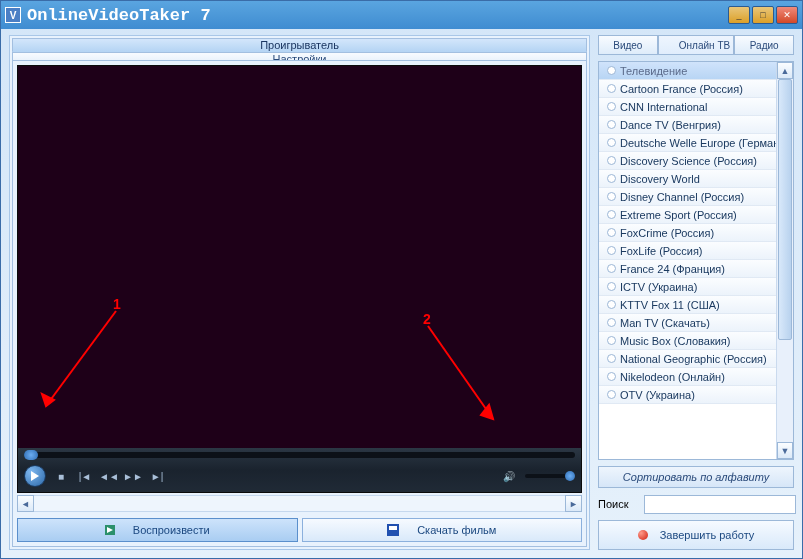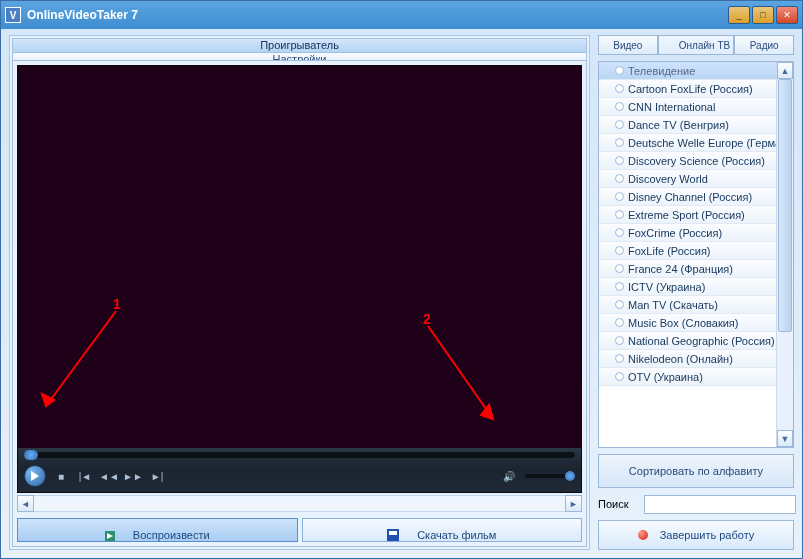--- a/index.html
+++ b/index.html
@@ -1,20 +1,20 @@
 <!DOCTYPE html>
 <html><head>
 <meta charset="utf-8">
 <style>
 * { box-sizing: border-box; margin: 0; padding: 0; font-family: Tahoma, Arial, sans-serif; font-size: 11px; }
 body { background: #fff; overflow: hidden; }
 .window { width: 803px; height: 559px; background: linear-gradient(to bottom, #5a9cd8 0%, #d4e6f8 3%, #e6f1fb 100%); display: flex; flex-direction: column; border: 1px solid #3a6ca8; }
 .titlebar { height: 28px; background: linear-gradient(to bottom, #5aa5e0 0%, #3f8cd1 100%); display: flex; align-items: center; padding: 0 4px; color: #fff; }
 .titlebar-icon { width: 16px; height: 16px; background: #4b7fc5; border: 1px solid #fff; display: flex; align-items: center; justify-content: center; color: #fff; font-weight: bold; font-size: 10px; margin-right: 6px; }
-.titlebar-title { font-weight: bold; font-size: 12px; flex: 0 0 auto; }
+.titlebar-title { font-weight: bold; font-size: 17px; flex: 0 0 auto; font-family: Liberation Mono, monospace; }
 .titlebar-controls { display: flex; gap: 2px; margin-left: auto; }
 .winbtn { width: 22px; height: 18px; border: 1px solid #2b5a91; background: linear-gradient(to bottom, #e8c67a, #dca028); border-radius: 2px; display: flex; align-items: center; justify-content: center; font-size: 9px; color: #333; }
 .winbtn.close { background: linear-gradient(to bottom, #f08a7a, #d24828); color: #fff; }
 .client { flex: 1; display: flex; padding: 6px 8px 8px 8px; gap: 8px; }
 .left { flex: 1; display: flex; flex-direction: column; border: 1px solid #a9c7e8; background: #e8f2fd; padding: 2px; min-width: 0; }
 .tabstrip { display: flex; height: 22px; flex-direction: column; }
 .tab { flex: 1; display: flex; align-items: center; justify-content: center; border: 1px solid #a3bfe0; background: linear-gradient(to bottom, #f8fbff, #e1edfa); border-bottom: none; color: #2a4a7a; cursor: default; }
 .tab.active { background: linear-gradient(to bottom, #d3e6fb, #b6d5f4); border-bottom: 1px solid #b6d5f4; font-weight: normal; color: #1a3560; }
 .video-wrap { flex: 1; border: 1px solid #a3bfe0; background: #e8f2fd; padding: 4px; display: flex; flex-direction: column; min-height: 0; }
 .video { flex: 1; background: #1e0018; border: 1px solid #0a0a0a; position: relative; display: flex; flex-direction: column; }
@@ -27,36 +27,36 @@
 .ctl-row { display: flex; align-items: center; gap: 6px; flex: 1; }
 .ctl { width: 18px; height: 18px; display: flex; align-items: center; justify-content: center; color: #a9bfd8; font-size: 10px; }
 .play-ctl { width: 22px; height: 22px; border-radius: 50%; background: radial-gradient(circle at 30% 30%, #7fb8f0, #2c68a8); border: 1px solid #1a3a60; display: flex; align-items: center; justify-content: center; }
 .vol { margin-left: auto; display: flex; align-items: center; gap: 6px; }
 .vol-bar { width: 50px; height: 4px; background: #0c1118; border-radius: 2px; position: relative; }
 .vol-thumb { position: absolute; right: 0; top: -3px; width: 10px; height: 10px; background: radial-gradient(circle, #6badf2, #2e6bb2); border-radius: 50%; }
 .hscroll { height: 17px; display: flex; margin-top: 2px; }
 .hscroll-btn { width: 17px; height: 17px; border: 1px solid #9cb8d8; background: linear-gradient(to bottom, #fbfdff, #dbe9f8); display: flex; align-items: center; justify-content: center; color: #4a6a9a; font-size: 9px; }
 .hscroll-track { flex: 1; background: #eef5fd; border-top: 1px solid #c5d8ee; border-bottom: 1px solid #c5d8ee; }
 .btnrow { display: flex; gap: 4px; margin-top: 6px; height: 24px; }
-.bigbtn { flex: 1; border: 1px solid #8bb0dd; background: linear-gradient(to bottom, #f6faff, #d9e9fa); display: flex; align-items: flex-end; justify-content: center; gap: 18px; color: #1b4880; }
+.bigbtn { flex: 1; border: 1px solid #8bb0dd; background: linear-gradient(to bottom, #f6faff, #d9e9fa); display: flex; align-items: center; justify-content: center; gap: 18px; color: #1b4880; }
 .bigbtn.selected { background: linear-gradient(to bottom, #cde3fb, #a9cdf2); border-color: #5a8fcc; }
 .right { width: 196px; display: flex; flex-direction: column; gap: 6px; }
 .rtabs { display: flex; height: 20px; border-bottom: 1px solid #9cb8d8; }
 .rtab { flex: 1; display: flex; align-items: center; justify-content: center; border: 1px solid #9cb8d8; background: linear-gradient(to bottom, #f8fbff, #deecfa); color: #2a4a7a; border-bottom: none; font-size: 10px; }
 .rtab.active { background: linear-gradient(to bottom, #eef5fe, #e0edfc); padding-left: 17px; }
 .listbox { flex: 1; border: 1px solid #9cb8d8; background: #fff; display: flex; min-height: 0; }
 .list { flex: 1; overflow: hidden; }
-.item { height: 18px; display: flex; align-items: center; padding-left: 16px; border-bottom: 1px solid #e0e9f4; background: linear-gradient(to bottom, #fbfdff, #ecf3fb); color: #1b3a60; gap: 4px; white-space: nowrap; overflow: hidden; }
+.item { height: 18px; display: flex; align-items: center; padding-left: 8px; border-bottom: 1px solid #e0e9f4; background: linear-gradient(to bottom, #fbfdff, #ecf3fb); color: #1b3a60; gap: 4px; white-space: nowrap; overflow: hidden; }
 .item.sel { background: linear-gradient(to bottom, #d0e3fb, #b8d5f4); color: #5a6a8a; }
 .radio-dot { width: 9px; height: 9px; border: 1px solid #9bb6d6; border-radius: 50%; background: #fff; flex-shrink: 0; }
 .vscroll { width: 17px; background: #e8f0fb; border-left: 1px solid #cadaee; display: flex; flex-direction: column; }
 .vscroll-btn { height: 17px; border: 1px solid #9cb8d8; background: linear-gradient(to bottom, #fbfdff, #dbe9f8); display: flex; align-items: center; justify-content: center; color: #4a6a9a; font-size: 9px; }
 .vscroll-track { flex: 1; position: relative; }
 .vscroll-thumb { position: absolute; left: 1px; right: 1px; top: 0; height: 72%; background: linear-gradient(to right, #d8e8fa, #b8d2ee); border: 1px solid #9cb8d8; border-radius: 2px; }
-.sortbtn { height: 34px; border: 1px solid #9cb8d8; background: linear-gradient(to bottom, #eef5fd, #d6e6f8); display: flex; align-items: center; justify-content: center; color: #2a4a7a; }
+.sortbtn { height: 22px; border: 1px solid #9cb8d8; background: linear-gradient(to bottom, #eef5fd, #d6e6f8); display: flex; align-items: center; justify-content: center; color: #2a4a7a; font-style: italic; }
 .searchrow { display: flex; align-items: center; gap: 16px; height: 20px; }
 .searchrow input { flex: 1; height: 19px; border: 1px solid #9cb8d8; background: #fff; padding: 0 4px; font-size: 11px; }
 .quitbtn { height: 30px; border: 1px solid #9cb8d8; background: linear-gradient(to bottom, #f6faff, #d9e9fa); display: flex; align-items: center; justify-content: center; gap: 12px; color: #1b4880; }
 .red-dot { width: 10px; height: 10px; border-radius: 50%; background: radial-gradient(circle at 30% 30%, #ff9a8a, #d02010); }
 .icon-play-sm { width: 10px; height: 10px; background: #2b906b; display: flex; align-items: center; justify-content: center; }
 .icon-save { width: 12px; height: 12px; background: #2050b0; position: relative; }
 .icon-save::after { content: ""; position: absolute; left: 2px; right: 2px; top: 2px; height: 4px; background: #fff; }
 </style>
 </head>
 <body>
@@ -146,21 +146,21 @@
         <div class="rtab">Радио</div>
       </div>
       <div class="listbox">
         <div class="list" id="channel-list">
             <div class="item sel">
               <span class="radio-dot"></span>
               <span>Телевидение</span>
             </div>
             <div class="item">
               <span class="radio-dot"></span>
-              <span>Cartoon FoxLife (Россия)</span>
+              <span>Cartoon France (Россия)</span>
             </div>
             <div class="item">
               <span class="radio-dot"></span>
               <span>CNN International</span>
             </div>
             <div class="item">
               <span class="radio-dot"></span>
               <span>Dance TV (Венгрия)</span>
             </div>
             <div class="item">
@@ -191,20 +191,24 @@
               <span class="radio-dot"></span>
               <span>FoxLife (Россия)</span>
             </div>
             <div class="item">
               <span class="radio-dot"></span>
               <span>France 24 (Франция)</span>
             </div>
             <div class="item">
               <span class="radio-dot"></span>
               <span>ICTV (Украина)</span>
+            </div>
+            <div class="item">
+              <span class="radio-dot"></span>
+              <span>KTTV Fox 11 (США)</span>
             </div>
             <div class="item">
               <span class="radio-dot"></span>
               <span>Man TV (Скачать)</span>
             </div>
             <div class="item">
               <span class="radio-dot"></span>
               <span>Music Box (Словакия)</span>
             </div>
             <div class="item">

